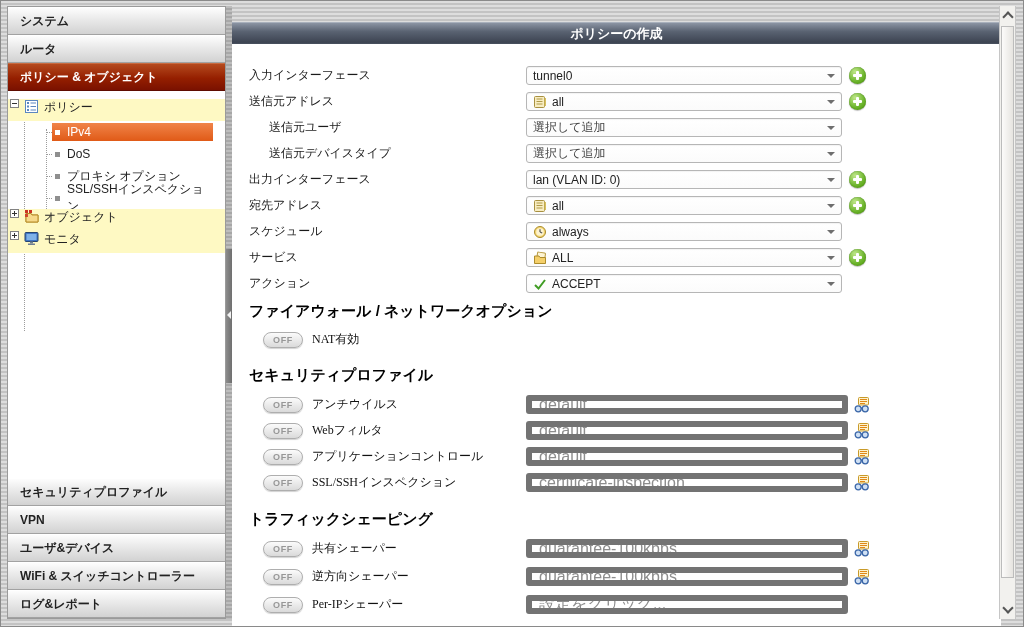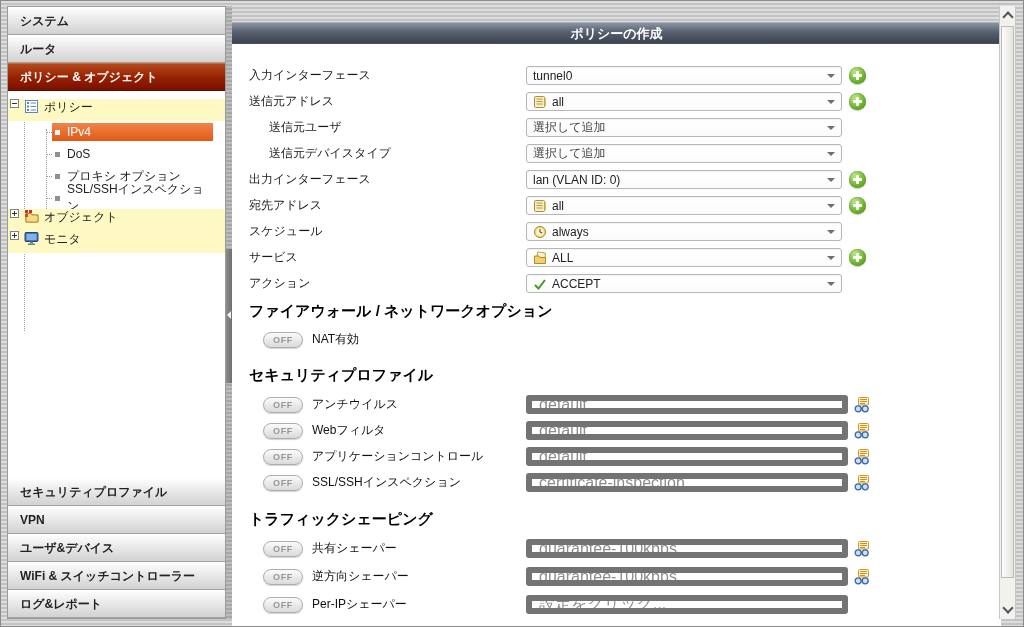--- a/index.html
+++ b/index.html
@@ -73,21 +73,21 @@
   .st-ts  { margin:18px 0 10px; }
   .st-log { margin:13px 0 0; }
 
   .trow { display:flex; align-items:center; height:19px; margin-bottom:7px; }
   .trow.ts { margin-bottom:9px; }
   .trow-left { flex:0 0 294px; width:294px; display:flex; align-items:center; padding-left:31px; white-space:nowrap; }
   .toggle { width:40px; height:16px; border-radius:9px; border:1px solid #aeaeae; flex:0 0 40px;
     background:linear-gradient(#fbfbfb,#dadada); color:#979797; font-size:9px; font-weight:bold;
     display:flex; align-items:center; justify-content:center; letter-spacing:.6px; cursor:pointer;
     box-shadow:0 1px 1px rgba(0,0,0,.18); }
-  .tlabel { margin-left:9px; color:#111; }
+  .tlabel { margin-left:9px; color:#111;font-family:Liberation Serif, serif; }
   .pinput { width:322px; height:19px; border:6px solid #737373; border-radius:3px; padding:0 7px;
     font-size:16px; color:#8d8d8d; background:#fff; font-family:"Liberation Sans",sans-serif; }
   .viewer { margin-left:6px; display:flex; cursor:pointer; }
 
   
   .scrollbar { position:absolute; right:7px; top:5px; width:17px; height:613px;
     background:#f2f1ee; border-left:1px solid #c6c6c6; border-right:1px solid #c6c6c6; }
   .sb-btn { position:absolute; left:0; right:0; height:17px; cursor:pointer; }
   .sb-up { top:1px; } .sb-down { bottom:1px; }
   .sb-up::before { content:""; position:absolute; left:4px; top:6px; width:6px; height:6px;

